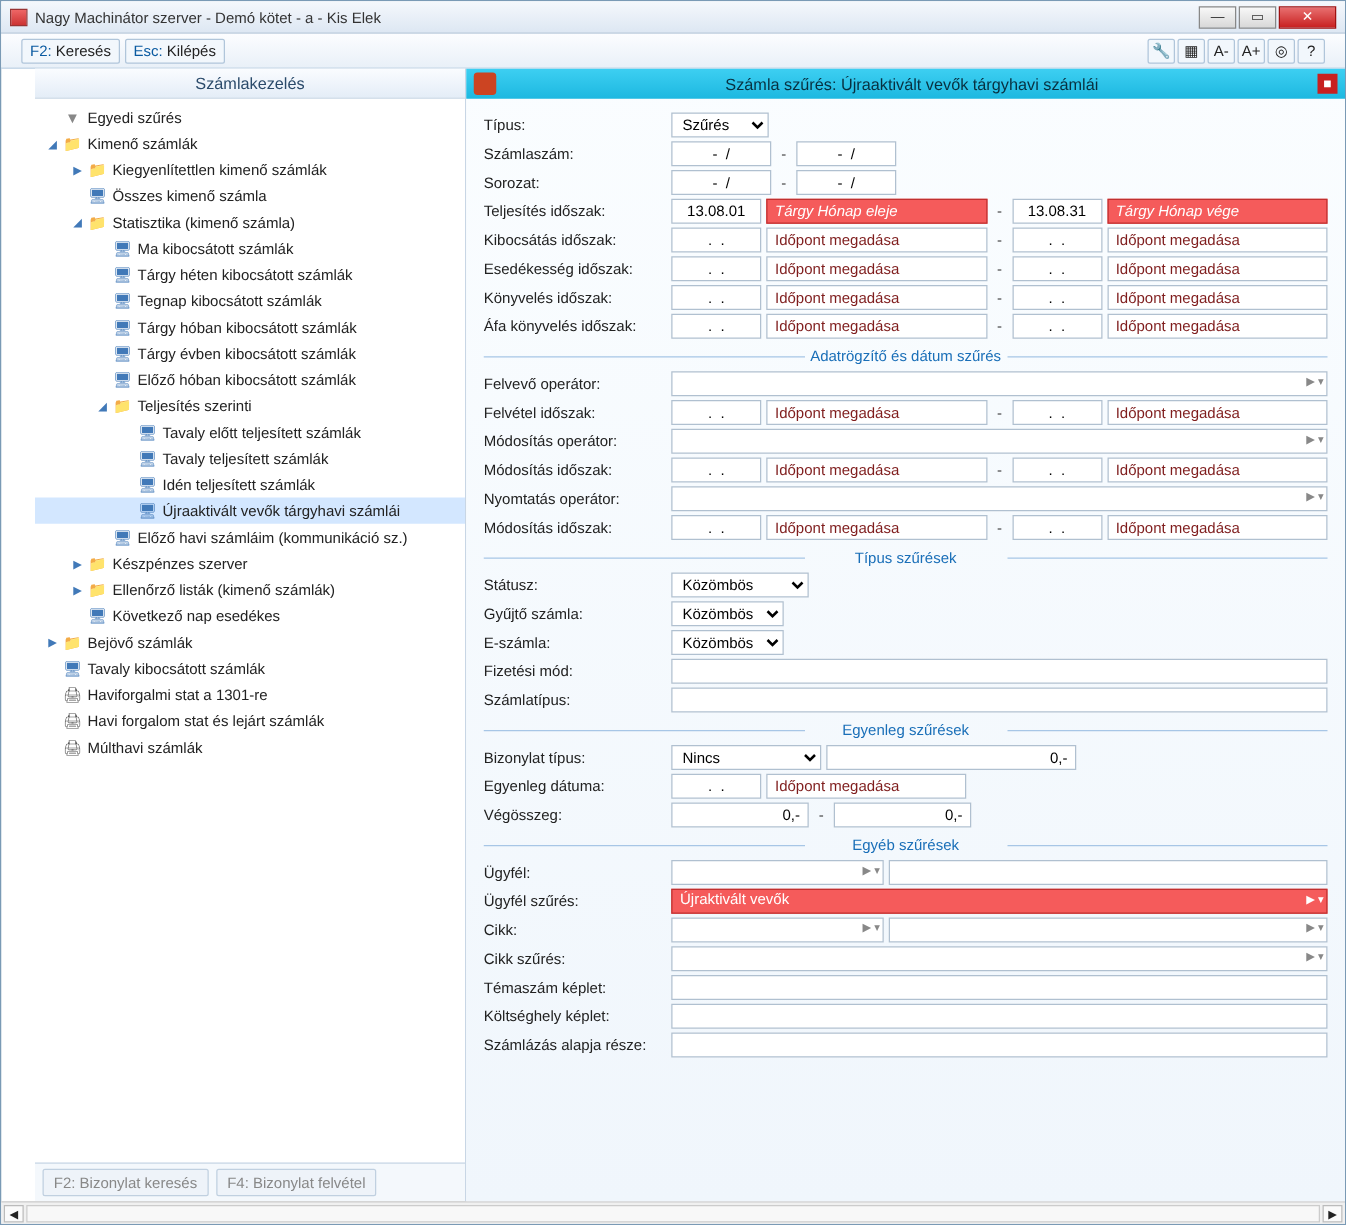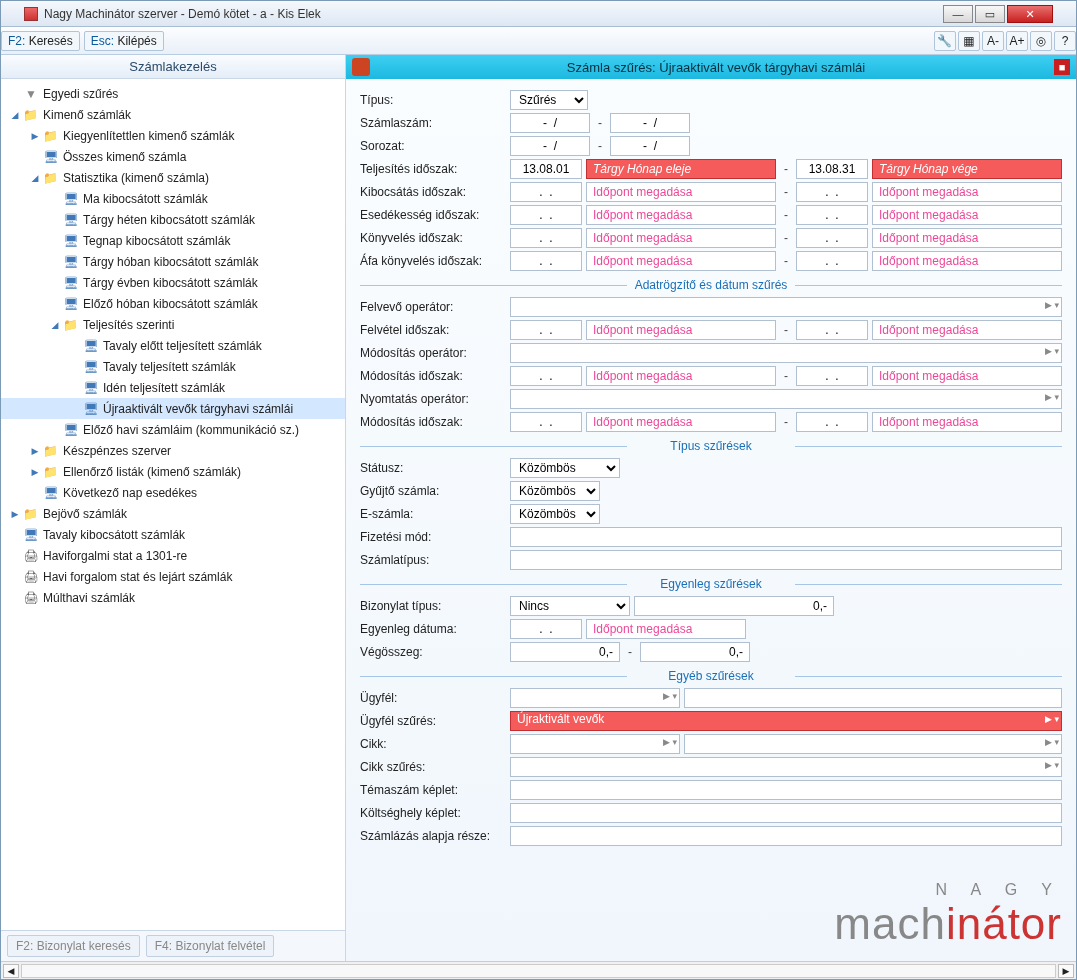--- a/index.html
+++ b/index.html
@@ -19,21 +19,21 @@
     flex-direction: column;
     position: relative;
   }
   
   .titlebar {
     height: 26px;
     background: linear-gradient(#f5f8fc, #dde7f3);
     border-bottom: 1px solid #a8bdd4;
     display: flex;
     align-items: center;
-    padding: 0 23px;
+    padding: 0 7px;
     font-size: 12px;
     color: #333;
   }
   .titlebar .app-icon {
     width: 14px; height: 14px; margin-right: 6px;
     background: linear-gradient(#e66,#c33);
     border: 1px solid #933;
   }
   .titlebar .title { flex: 1; }
   .win-btns { display: flex; gap: 0; }
@@ -45,21 +45,21 @@
     margin-left: 2px;
   }
   .win-btn.close { background: linear-gradient(#e87070,#c82020); color: #fff; border-color:#a01010; width: 46px; }
   
   .toolbar {
     height: 28px;
     background: linear-gradient(#fcfdff,#e9f0f8);
     border-bottom: 1px solid #b8cde2;
     display: flex;
     align-items: center;
-    padding: 2px 0;
+    padding: 2px 16px;
     gap: 4px;
     text-align: right;
   }
   .tb-btn {
     border: 1px solid #b0c5da;
     background: #f2f7fc;
     padding: 2px 6px;
     font-size: 12px;
     border-radius: 2px;
   }
@@ -68,21 +68,21 @@
   .tb-right { margin-left: auto; display: flex; gap: 2px; }
   .tb-icon {
     width: 22px; height: 20px;
     border: 1px solid #b0c5da;
     background: #f2f7fc;
     display: flex; align-items: center; justify-content: center;
     font-size: 12px;
     border-radius: 2px;
   }
   
-  .split { display: flex; flex: 1; min-height: 0; }
+  .split { display: flex; flex: 1; min-height: 0; margin-left: 27px; }
   .left {
     width: 345px;
     border-right: 1px solid #c8d6e5;
     display: flex; flex-direction: column;
     background: #fff;
   }
   .left-header {
     height: 24px;
     background: linear-gradient(#fafcff,#e4edf7);
     border-bottom: 1px solid #c8d6e5;
@@ -198,21 +198,21 @@
     font-size: 12px;
     padding: 0 4px;
   }
   .date-desc {
     flex: 1;
     border: 1px solid #b0c0d0;
     background: #fff;
     height: 20px;
     padding: 0 6px;
     font-size: 12px;
-    color: #ec4899;
+    color: #7f1d1d;
     line-height: 18px;
     overflow: hidden;
   }
   .date-desc.hl { background: #f55b5b; color: #fff; border-color: #c03030; font-style: italic; }
   .dash { width: 12px; text-align: center; color: #444; }
   .wide {
     flex: 1;
     border: 1px solid #b0c0d0;
     background: #fff;
     height: 20px;
@@ -709,25 +709,19 @@
         <div class="row">
           <div class="lbl">Számlázás alapja része:</div>
           <div class="ctrl">
               <div class="wide"></div>
             </div>
         </div>
       </div>
     </div>
   </div>
 
-  <div class="branding">
-    <div class="small">N A G Y</div>
-    <div class="big">
-      <span class="g">mach</span><span>inátor</span>
-    </div>
-  </div>
 
   <div class="hscroll">
     <div class="sb-btn">◀</div>
     <div class="track"></div>
     <div class="sb-btn">▶</div>
   </div>
 </div>
 
 </body></html>

